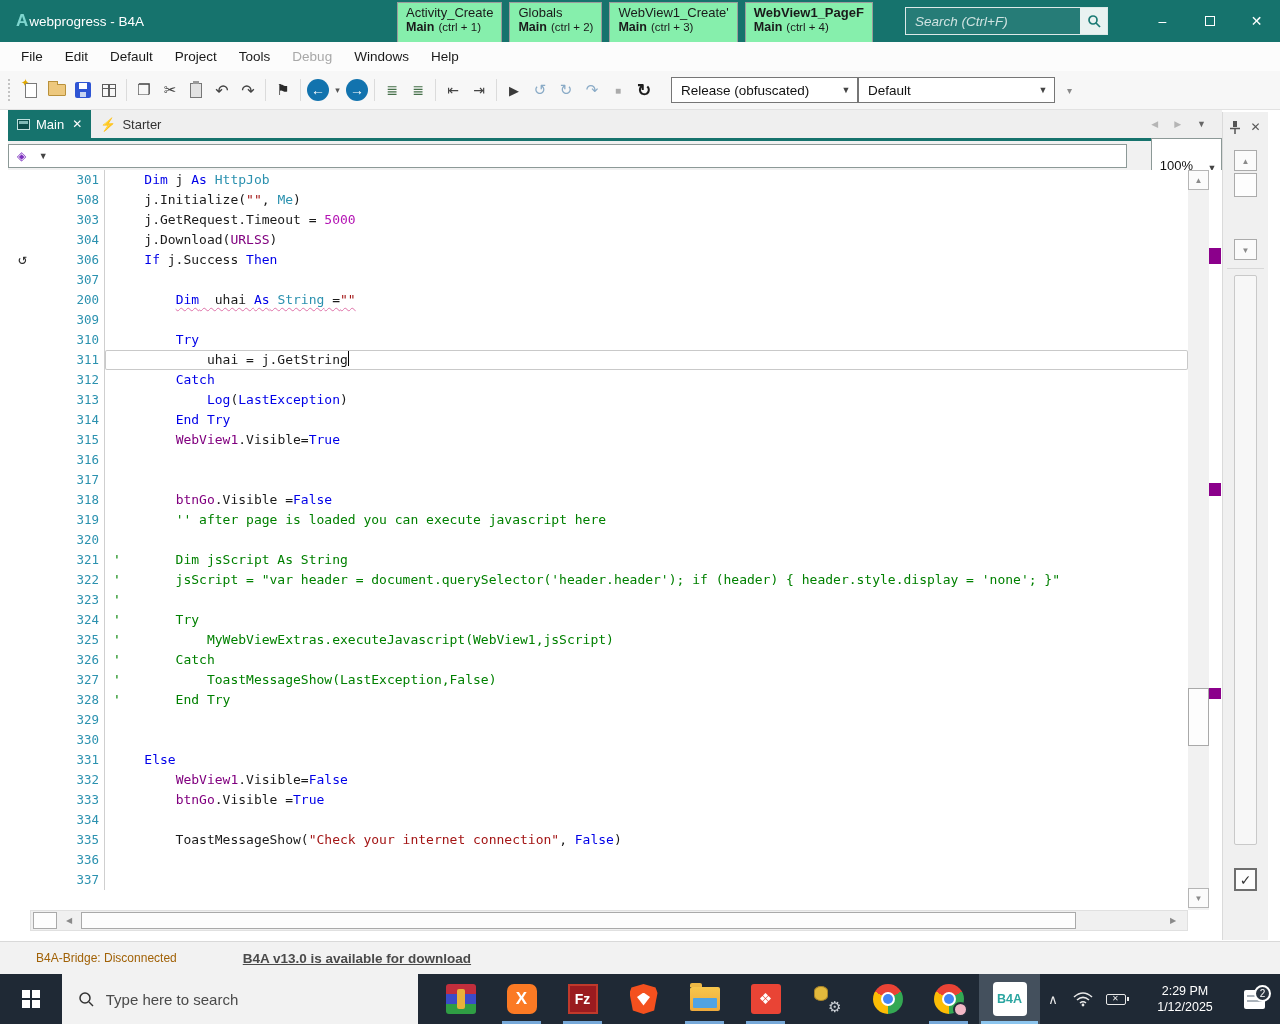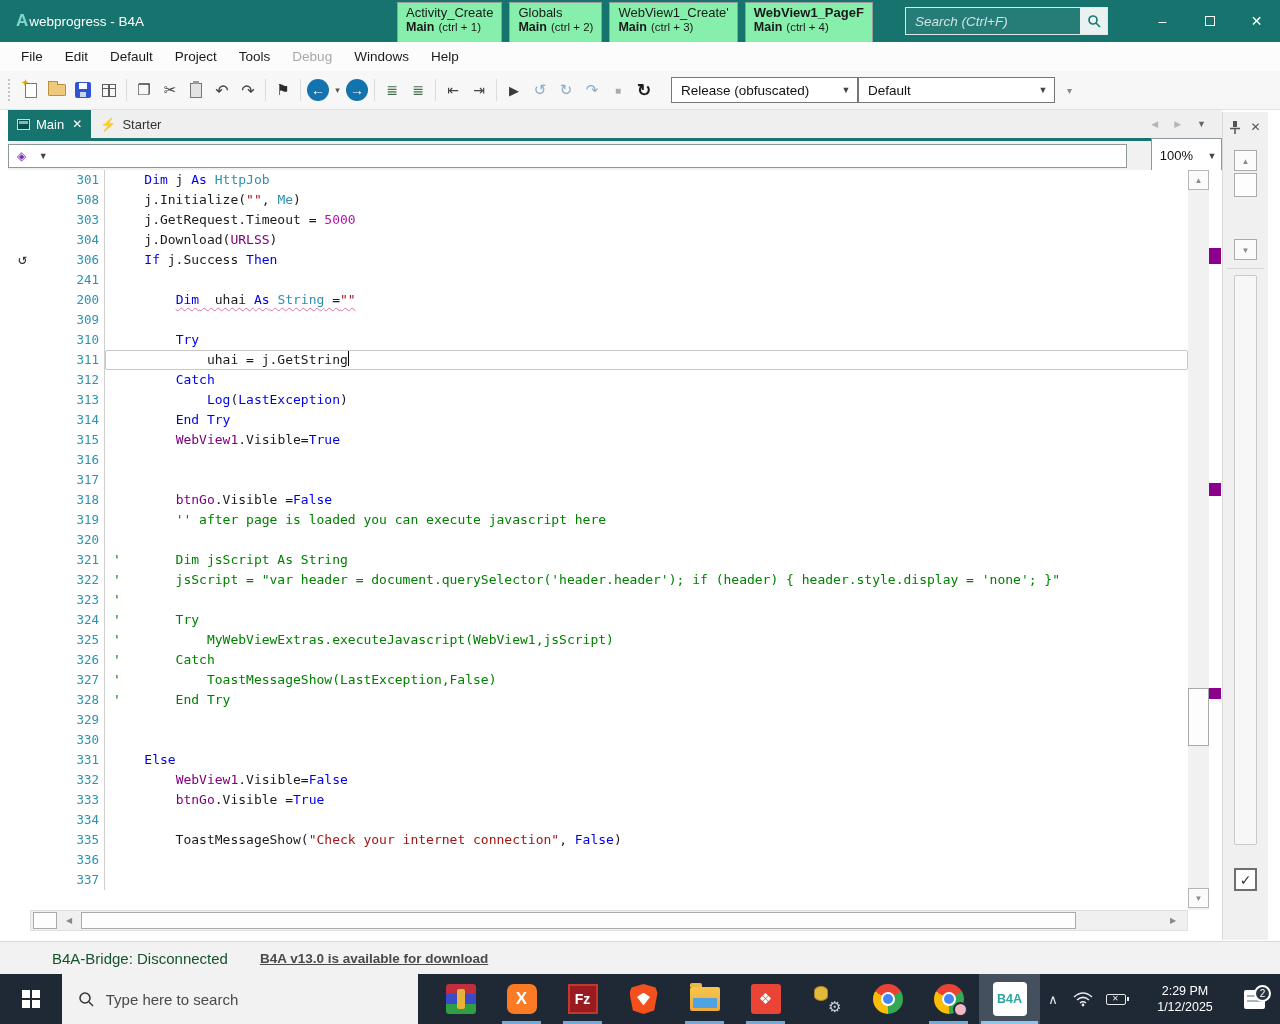--- a/index.html
+++ b/index.html
@@ -76,21 +76,21 @@
 .bolt{color:#D9A420;font-size:13px}
 .doc-chevrons{margin-left:auto;display:flex;gap:16px;align-items:center;padding-right:16px;padding-bottom:9px;font-size:9px;color:#B5B5B5}
 .doc-chevrons .dk{color:#666}
 
 
 .eventrow{position:absolute;top:141px;left:8px;width:1214px;height:29px;background:#F1F1F1;display:flex;align-items:center}
 .evcombo{width:1132px;height:24px;background:#fff;border:1px solid #8C9997;display:flex;align-items:center}
 .evicon{color:#7B2FBE;font-size:12px;margin:0 7px 0 8px}
 .evtext{flex:1;font-size:13.5px;color:#111}
 .evcaret{width:20px;font-size:9px;color:#444;text-align:center}
-.zoomcombo{width:72px;height:36px;margin-left:24px;background:#fff;border:1px solid #8C9997;display:flex;align-items:center;padding-left:8px}
+.zoomcombo{width:72px;height:36px;margin-left:24px;background:#fff;border:1px solid #8C9997;display:flex;align-items:flex-end;padding-left:8px}
 .zoomcombo .cv{flex:1;font-size:13px;color:#111}
 .zoomcombo .car{width:18px;font-size:9px;color:#444;text-align:center}
 
 
 .editor{position:absolute;top:170px;left:8px;width:1180px;height:740px;background:#fff;font-family:"DejaVu Sans Mono","Liberation Mono",monospace}
 .line{display:flex;height:20px;line-height:20px;font-size:13px}
 .lnum{flex:0 0 97px;text-align:right;padding-right:5px;color:#2B91AF;font-size:12.5px;border-right:1px solid #CFCFCF}
 .lcode{flex:1;white-space:pre;padding-left:8px;color:#1A1A1A}
 .line.current .lcode{box-shadow:inset 0 0 0 1px #C9C9C9;border-radius:2px}
 .pl{color:#1A1A1A}.k{color:#0000E8}.ty{color:#2B91AF}.mb{color:#80007F}.nm{color:#B414B4}.st{color:#A31515}.cm{color:#008000}
@@ -117,22 +117,22 @@
 .rp-track{position:absolute;left:11px;top:163px;width:23px;height:570px;background:#F7F7F7;border:1px solid #C9C9C9;border-radius:2px}
 .rp-check{position:absolute;left:11px;top:756px;width:23px;height:23px;background:#FDFDFD;border:2px solid #6E6E6E;display:flex;align-items:center;justify-content:center;font-size:14px;color:#333}
 .hscroll{position:absolute;left:30px;top:910px;width:1158px;height:21px;background:#F0F0F0;border:1px solid #E0E0E0;display:flex;align-items:center}
 .hs-split{width:24px;height:17px;background:#FDFDFD;border:1px solid #A9A9A9;margin-left:2px}
 .hs-btn{width:20px;height:17px;color:#8A8A8A;font-size:8px;display:flex;align-items:center;justify-content:center;margin-left:2px}
 .hs-thumb{width:995px;height:17px;background:#FDFDFD;border:1px solid #A9A9A9;margin-left:2px}
 .hs-right{margin-left:auto;margin-right:4px}
 
 
 .statusbar{position:absolute;top:941px;left:0;right:0;height:33px;background:#F2F2F2;border-top:1px solid #D9D9D9;display:flex;align-items:center}
-.sb-bridge{margin-left:52px;font-size:15px;color:#14532d}
-.sb-link{margin-left:32px;font-size:13.5px;font-weight:bold;color:#4A4A4A;text-decoration:underline}
+.sb-bridge{margin-left:36px;font-size:12px;color:#a16207}
+.sb-link{margin-left:66px;font-size:13.5px;font-weight:bold;color:#4A4A4A;text-decoration:underline}
 
 
 .taskbar{position:absolute;top:974px;left:0;right:0;height:50px;background:#1F2935;display:flex;align-items:stretch}
 .start{width:62px;display:flex;align-items:center;justify-content:center}
 .winlogo{display:grid;grid-template-columns:8px 8px;grid-template-rows:8px 8px;gap:1.5px}
 .winlogo i{background:#fff}
 .tb-searchbox{width:358px;background:#F2F2F2;display:flex;align-items:center}
 .tsb-text{font-size:15px;color:#4A4A4A;margin-left:12px}
 .tsb-mag{margin-left:16px;display:flex}
 #apps{display:flex;align-items:stretch;margin-left:12px}
@@ -359,21 +359,21 @@
         </div>
         <div class="line">
           <span class="lnum">304</span>
           <span class="lcode"><span class="pl">    j.Download(</span><span class="mb">URLSS</span><span class="pl">)</span></span>
         </div>
         <div class="line">
           <span class="lnum">306</span>
           <span class="lcode"><span class="pl">    </span><span class="k">If</span><span class="pl"> j.Success </span><span class="k">Then</span></span>
         </div>
         <div class="line">
-          <span class="lnum">241</span>
+          <span class="lnum">307</span>
           <span class="lcode"></span>
         </div>
         <div class="line">
           <span class="lnum">200</span>
           <span class="lcode"><span class="pl">        </span><span class="squig"><span class="k">Dim</span><span class="pl">  uhai </span><span class="k">As</span><span class="pl"> </span><span class="ty">String</span><span class="pl"> =</span><span class="st">""</span></span></span>
         </div>
         <div class="line">
           <span class="lnum">309</span>
           <span class="lcode"></span>
         </div>

